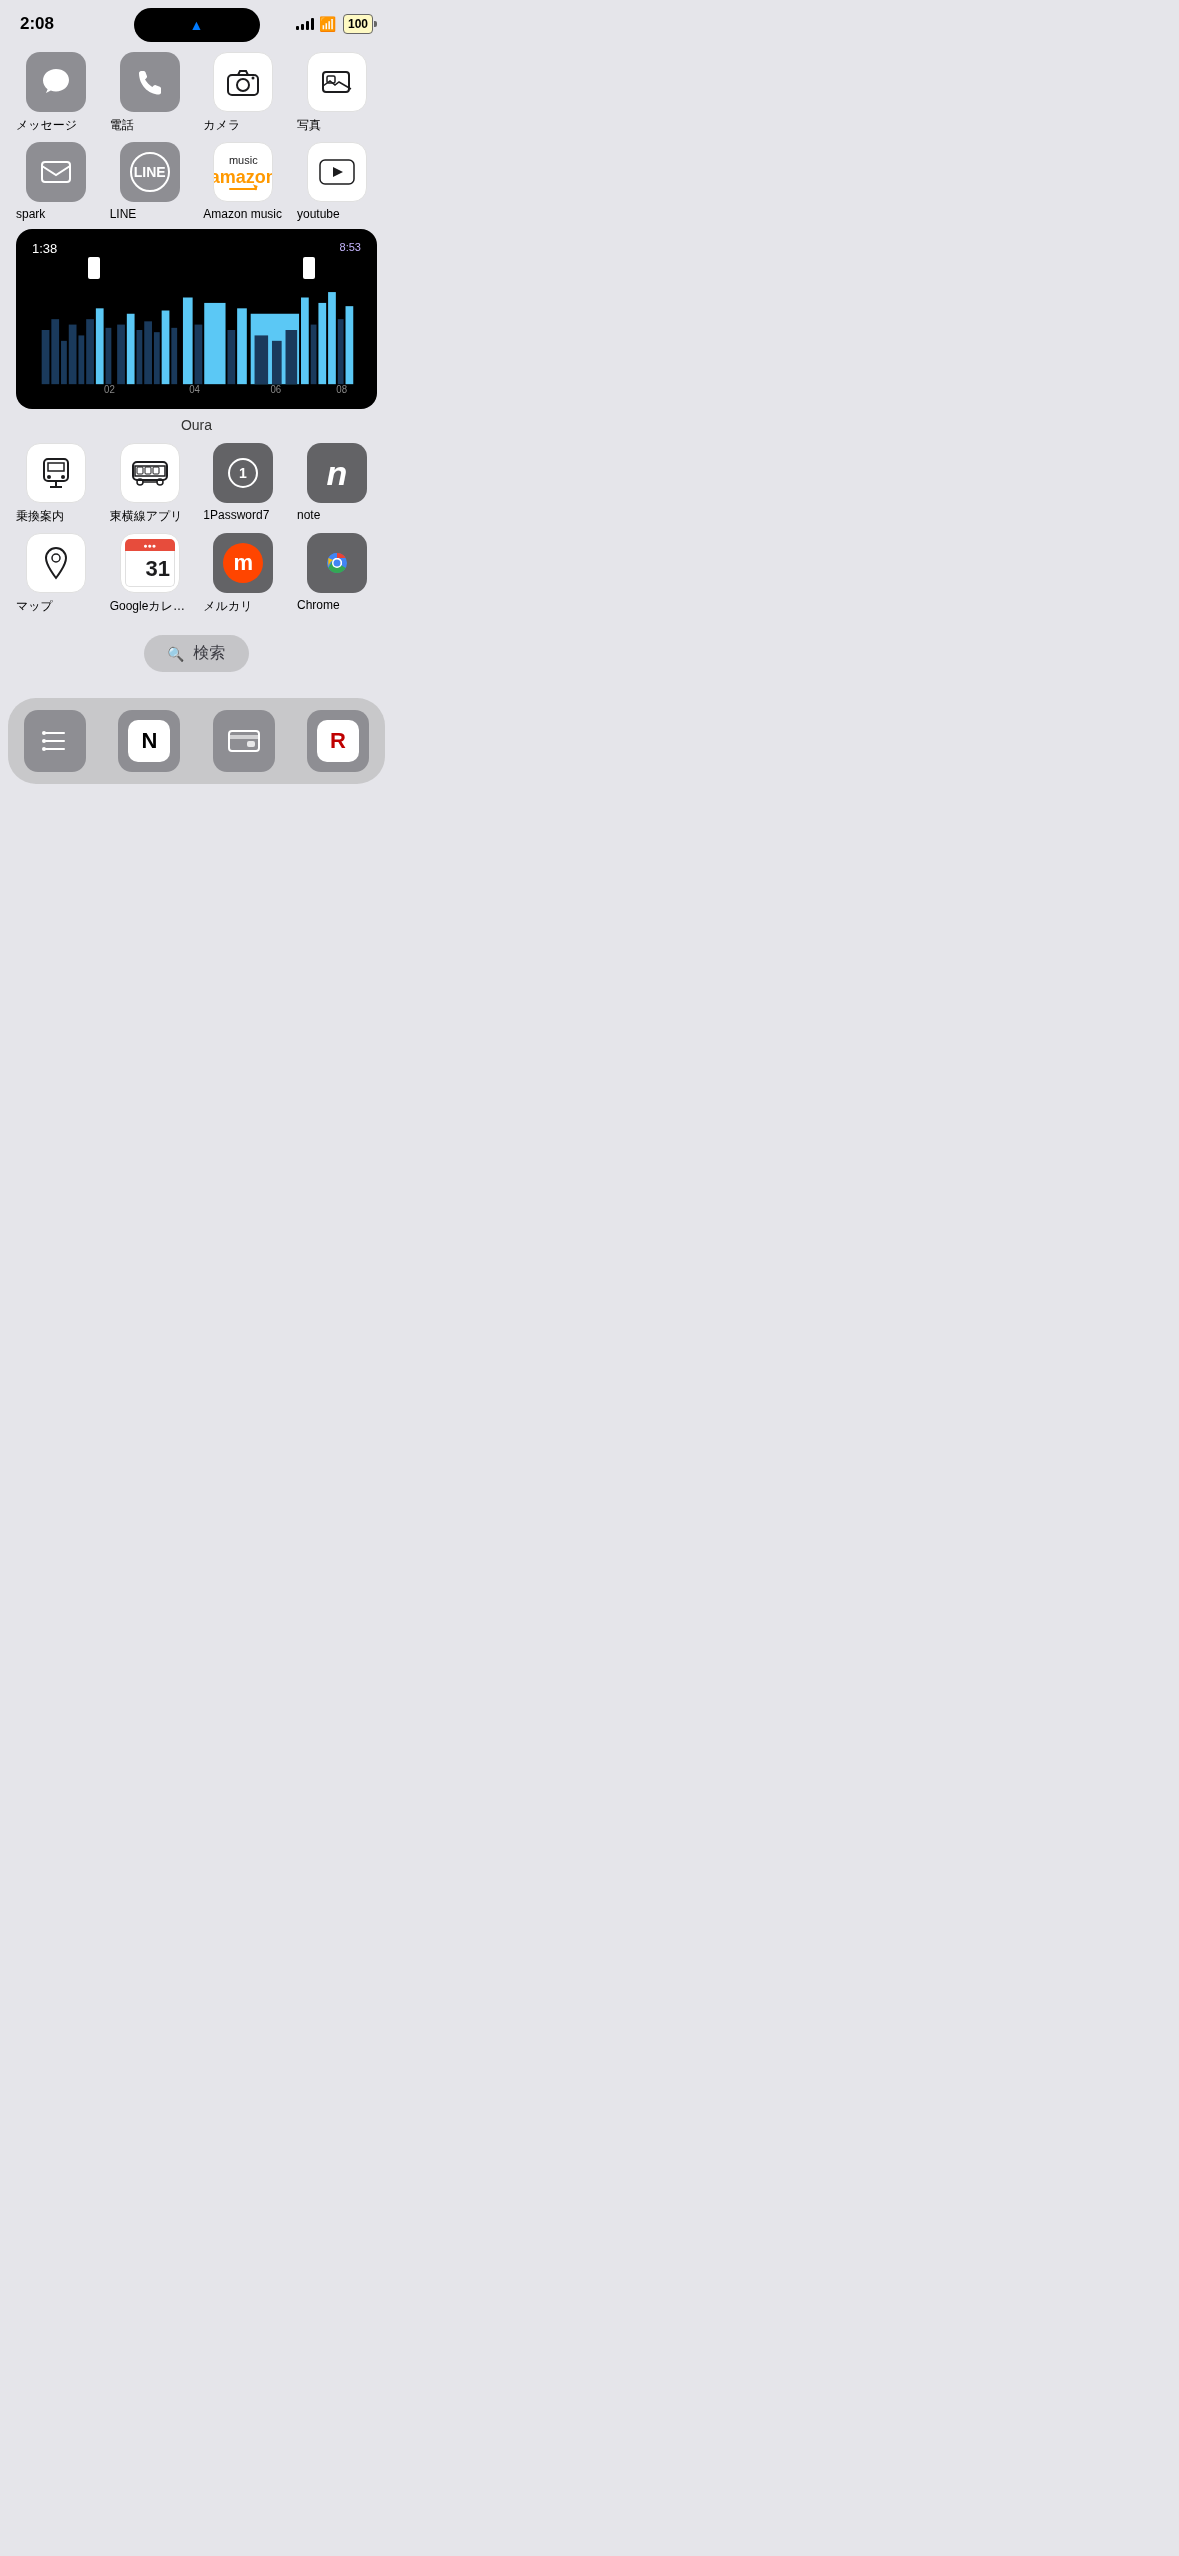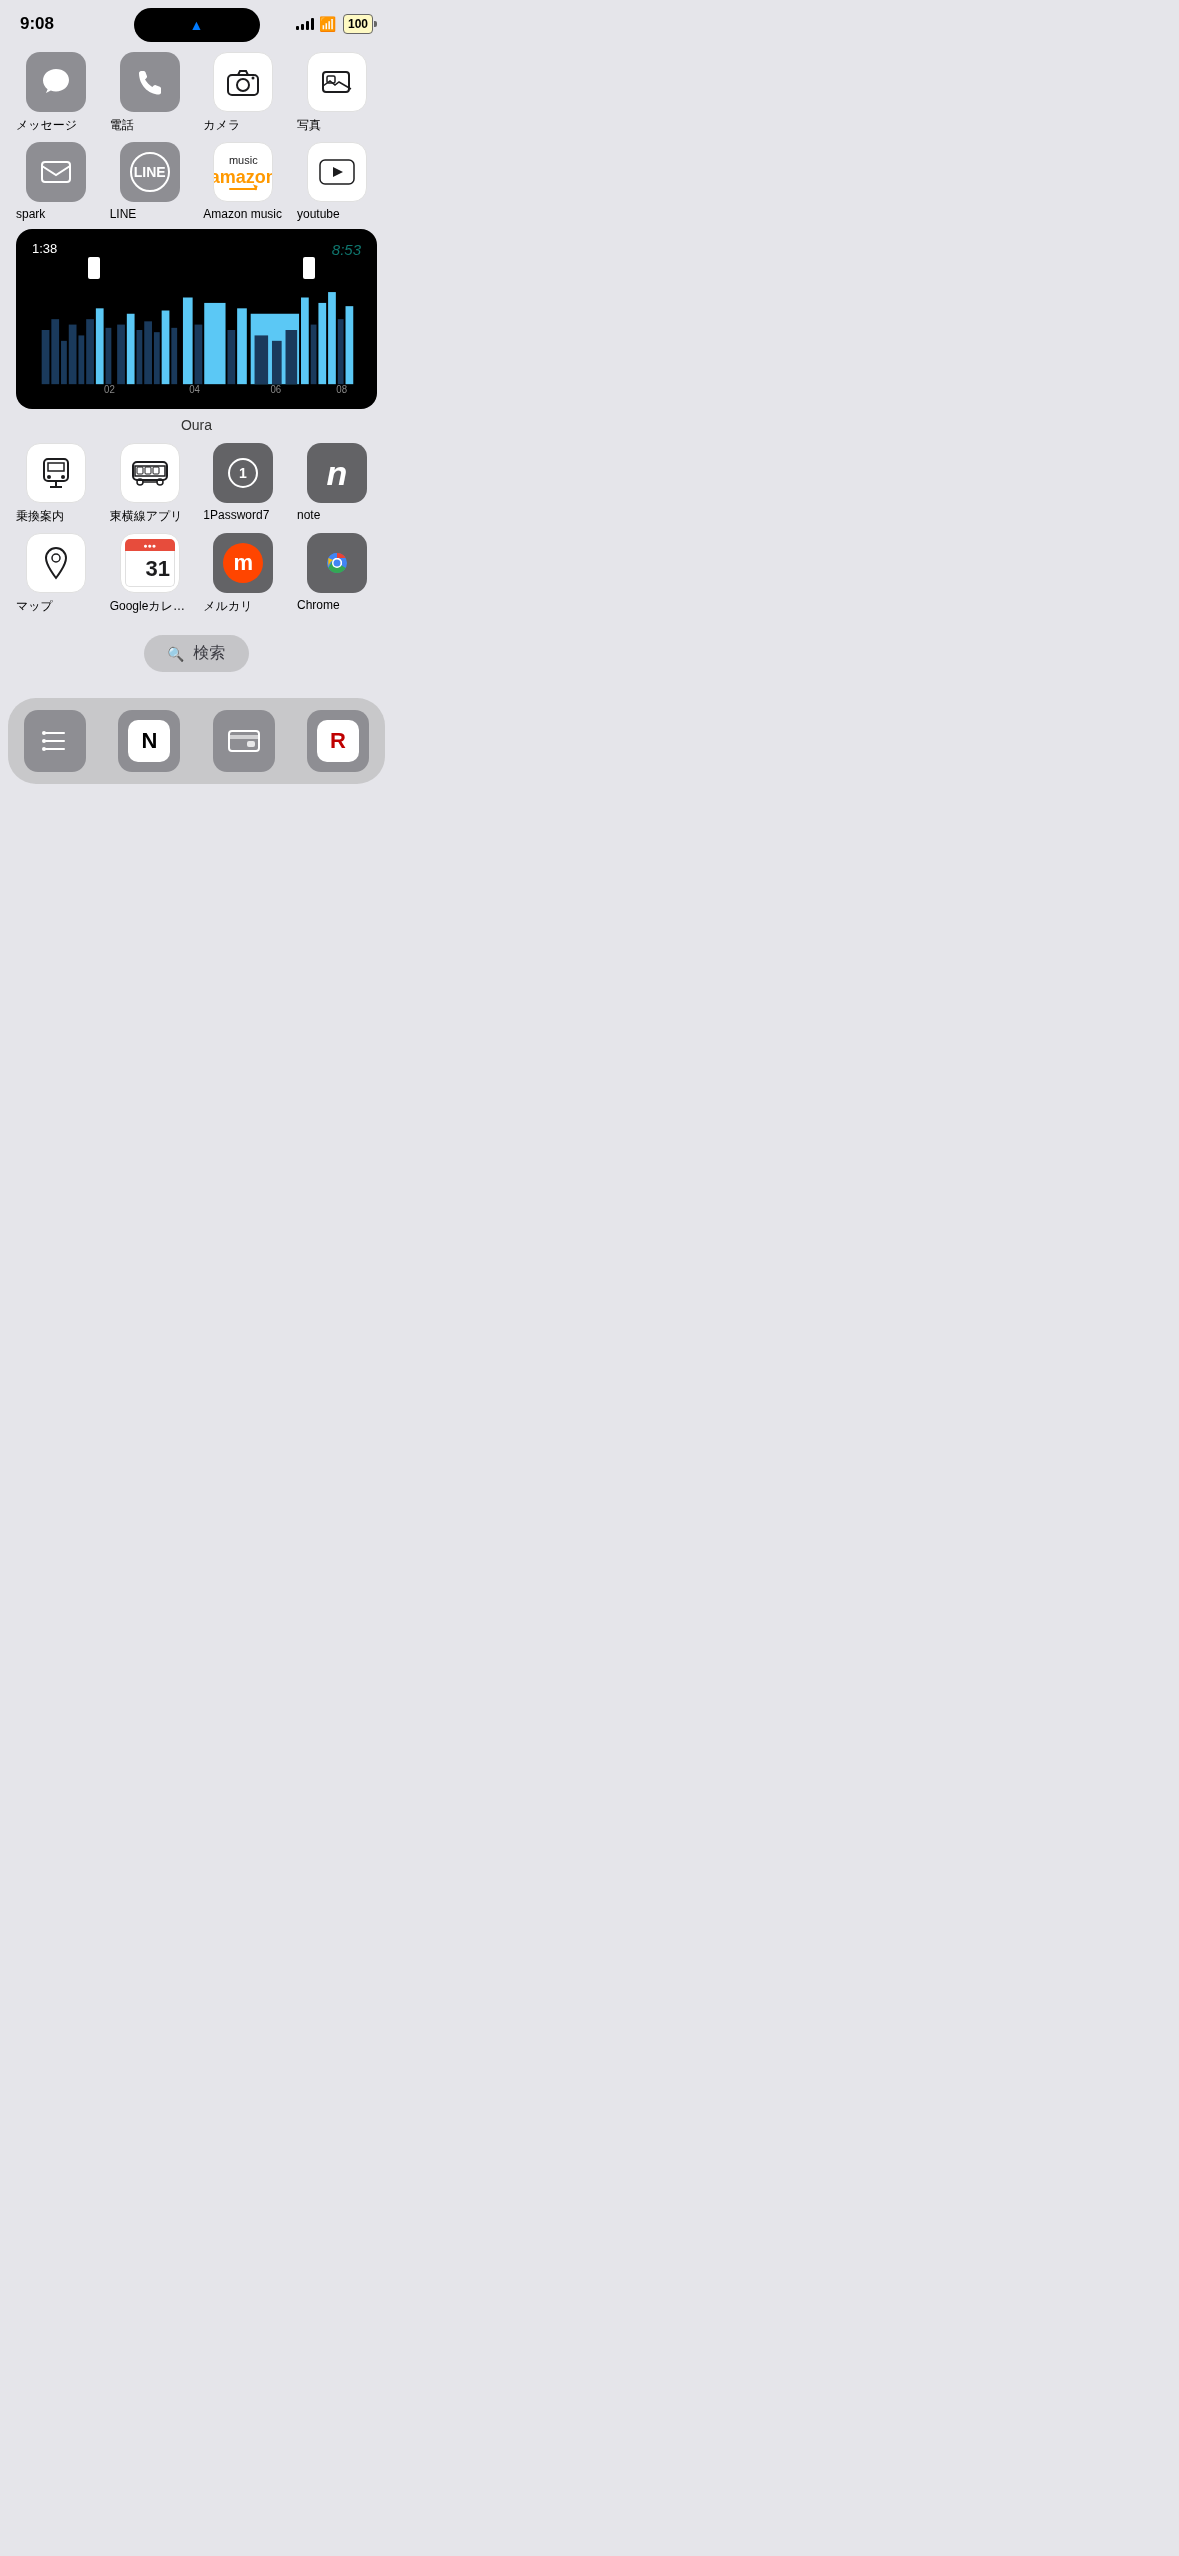--- a/index.html
+++ b/index.html
@@ -146,24 +146,23 @@
       left: 16px;
       color: #fff;
       font-size: 13px;
       font-weight: 500;
     }
 
     .oura-time-right {
       position: absolute;
       top: 12px;
       right: 16px;
-      color: #0f766e;
-      font-size: 15px;
+      color: #c4b5fd;
+      font-size: 11px;
       font-weight: 500;
-      font-style: italic;
     }
 
     .oura-chart {
       margin-top: 20px;
       width: 100%;
       height: 130px;
     }
 
     .oura-label {
       text-align: center;
@@ -266,21 +265,21 @@
     .chrome-svg {
       width: 36px;
       height: 36px;
     }
 
   </style>
 </head>
 <body>
 
 <div class="status-bar">
-  <span class="status-time">9:08</span>
+  <span class="status-time">2:08</span>
   <div class="status-center">
     <div class="dynamic-island">
       <span style="color:#007aff;font-size:14px;">▲</span>
     </div>
   </div>
   <div class="status-right">
     <div class="signal-bars">
       <div class="signal-bar" style="height:4px;"></div>
       <div class="signal-bar" style="height:6px;"></div>
       <div class="signal-bar" style="height:9px;"></div>

